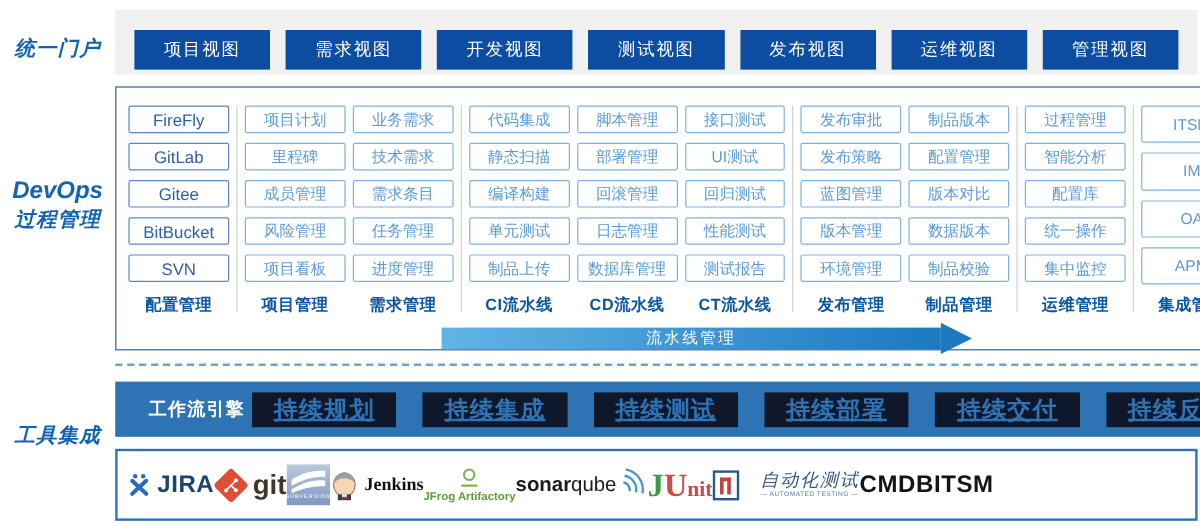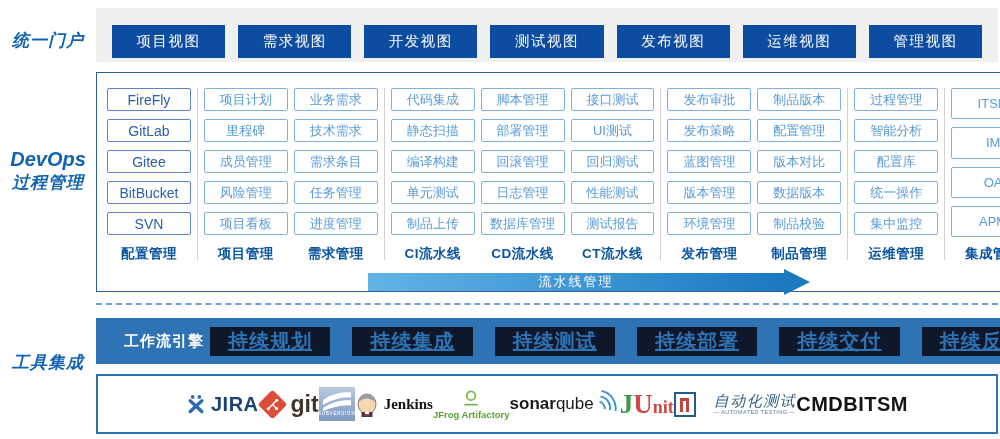--- a/index.html
+++ b/index.html
@@ -84,21 +84,21 @@
   .stage {
     flex:1; height:29px; background:#0f172a; color:var(--c-bar,#2e74b5);
     font-weight:bold; font-size:20px; letter-spacing:1px;
     display:flex; align-items:center; justify-content:center;text-decoration:underline;
   }
 
   
   .logo-box {
     position:absolute; left:96px; top:374px; width:902px; height:60px;
     background:#fff; border:2px solid var(--c-bar,#2e74b5);
-    display:flex; align-items:center; justify-content:center; padding:0 8px;
+    display:flex; align-items:center; justify-content:flex-start; padding:0 8px;
   }
   .logo { display:flex; align-items:center; gap:5px; }
 
   .jira-text { font-size:20px; font-weight:800; color:#1d4370; letter-spacing:0.5px; }
 
   .git-diamond {
     width:21px; height:21px; background:#de4d37; border-radius:3px;
     transform:rotate(45deg); display:flex; align-items:center; justify-content:center; margin:0 3px;
   }
   .git-diamond svg { transform:rotate(-45deg); }

